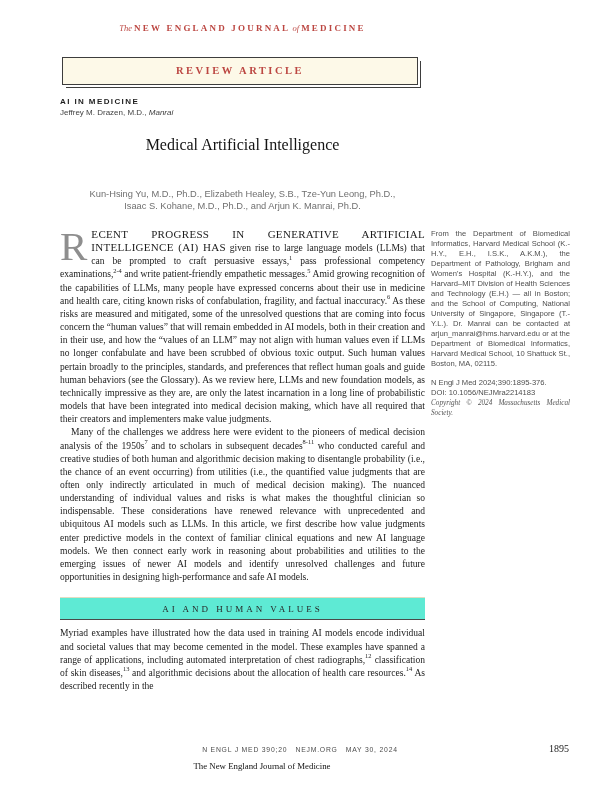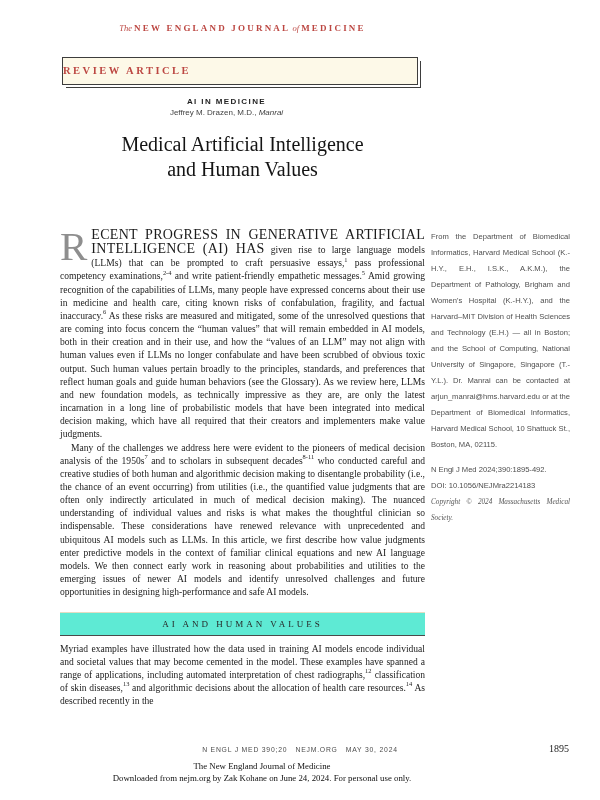--- a/index.html
+++ b/index.html
@@ -9,53 +9,53 @@
   
   .masthead{position:absolute;top:23px;left:60px;width:365px;text-align:center;
             color:#bc4742;font-size:9px;letter-spacing:2.2px;font-weight:bold;}
   .masthead .it{font-style:italic;font-weight:normal;letter-spacing:0;font-size:8.5px;}
 
   
   .review-banner{position:absolute;top:57px;left:62px;width:354px;height:26px;
                  background:#fdf9e8;border:1px solid #3d3d3d;}
   .review-banner::after{content:"";position:absolute;top:3px;left:3px;right:-4px;bottom:-4px;
                  border-right:1px solid #3d3d3d;border-bottom:1px solid #3d3d3d;pointer-events:none;}
-  .review-banner .label{display:block;line-height:26px;color:#bc4742;
+  .review-banner .label{display:block;text-align:center;line-height:26px;color:#bc4742;
                  font-size:10.5px;font-weight:bold;letter-spacing:2.5px;}
 
   
-  .series{position:absolute;top:97px;left:44px;width:365px;text-align:center;}
+  .series{position:absolute;top:97px;left:60px;width:365px;}
   .series .kicker{font-family:"Liberation Sans",sans-serif;font-weight:bold;font-size:8px;
                  letter-spacing:1.4px;color:#1e1e1e;}
   .series .editor{margin-top:2px;font-family:"Liberation Sans",sans-serif;font-size:8px;color:#3f3f3f;}
   .series .editor .it{font-style:italic;}
 
   
   .title{position:absolute;top:132px;left:60px;width:365px;text-align:center;
-         font-size:20px;line-height:25px;color:#141414;font-weight:normal;margin:0;}
+         font-size:16px;line-height:25px;color:#141414;font-weight:normal;margin:0;}
   .authors{position:absolute;top:188px;left:60px;width:365px;text-align:center;
          font-family:"Liberation Sans",sans-serif;font-size:9.3px;line-height:12px;color:#6f6f6f;}
 
   
   .body-col{position:absolute;top:228px;left:60px;width:365px;font-size:9.55px;
             line-height:13.15px;text-align:justify;}
   .body-col p{margin:0;}
   .body-col p.indent{text-indent:11px;}
   .dropcap{float:left;font-size:41px;line-height:33px;height:37px;padding:2px 4px 0 0;color:#8e8e8e;}
-  .lead-caps{font-size:14px;letter-spacing:0.3px;}
+  .lead-caps{font-size:11px;letter-spacing:0.3px;}
   sup{font-size:6.4px;line-height:0;position:relative;top:-0.5px;vertical-align:super;letter-spacing:0;}
 
   
   .section-band{margin-top:14px;margin-bottom:6px;background:#5eead4;
             border-top:1px solid #e3dcc2;border-bottom:1px solid #4a4a4a;
             text-align:center;font-size:9px;letter-spacing:3px;padding:4.5px 0 3.5px;color:#262626;}
 
   
   .sidebar{position:absolute;top:229px;left:431px;width:139px;
-           font-family:"Liberation Sans",sans-serif;font-size:7.6px;line-height:16px;
+           font-family:"Liberation Sans",sans-serif;font-size:7.6px;line-height:10px;
            text-align:justify;color:#4e4e4e;}
   .sidebar .cite-block{margin-top:9px;}
   .sidebar .cite{margin:0;}
   .sidebar .copyright{font-family:"Liberation Serif",serif;font-style:italic;font-size:7.2px;color:#555;}
 
   
   .footer-meta{position:absolute;top:746px;left:0;width:600px;text-align:center;
            font-family:"Liberation Sans",sans-serif;font-size:6.8px;letter-spacing:0.8px;
            color:#4c4c4c;white-space:pre;}
   .page-number{position:absolute;top:743px;right:31px;font-size:10px;color:#222;}
@@ -71,43 +71,44 @@
 
   <div class="review-banner">
     <span class="label">REVIEW ARTICLE</span>
   </div>
 
   <div class="series">
     <div class="kicker">AI IN MEDICINE</div>
     <div class="editor"><span>Jeffrey M. Drazen, M.D., </span><span class="it">Manrai</span></div>
   </div>
 
-  <h1 class="title"><span>Medical Artificial Intelligence</span><br><span>and Human Values</span></h1>
+  <h1 class="title"><span>Medical Artificial Intelligence</span><br></h1>
 
+  <div class="authors"><span>Kun-Hsing Yu, M.D., Ph.D., Elizabeth Healey, S.B., Tze-Yun Leong, Ph.D.,</span><br><span>Isaac S. Kohane, M.D., Ph.D., and Arjun K. Manrai, Ph.D.</span></div>
 
   <div class="body-col">
     <div>
         <p class=""><span class="dropcap">R</span><span class="lead-caps">ECENT PROGRESS IN GENERATIVE ARTIFICIAL INTELLIGENCE (AI) HAS</span><span> given rise to large language models (LLMs) that can be prompted to craft persuasive essays,</span><sup>1</sup><span> pass professional competency examinations,</span><sup>2-4</sup><span> and write patient-friendly empathetic messages.</span><sup>5</sup><span> Amid growing recognition of the capabilities of LLMs, many people have expressed concerns about their use in medicine and health care, citing known risks of confabulation, fragility, and factual inaccuracy.</span><sup>6</sup><span> As these risks are measured and mitigated, some of the unresolved questions that are coming into focus concern the “human values” that will remain embedded in AI models, both in their creation and in their use, and how the “values of an LLM” may not align with human values even if LLMs no longer confabulate and have been scrubbed of obvious toxic output. Such human values pertain broadly to the principles, standards, and preferences that reflect human goals and guide human behaviors (see the Glossary). As we review here, LLMs and new foundation models, as technically impressive as they are, are only the latest incarnation in a long line of probabilistic models that have been integrated into medical decision making, which have all required that their creators and implementers make value judgments.</span></p>
         <p class="indent"><span>Many of the challenges we address here were evident to the pioneers of medical decision analysis of the 1950s</span><sup>7</sup><span> and to scholars in subsequent decades</span><sup>8-11</sup><span> who conducted careful and creative studies of both human and algorithmic decision making to disentangle probability (i.e., the chance of an event occurring) from utilities (i.e., the quantified value judgments that are often only indirectly articulated in much of medical decision making). The nuanced understanding of individual values and risks is what makes the thoughtful clinician so indispensable. These considerations have renewed relevance with unprecedented and ubiquitous AI models such as LLMs. In this article, we first describe how value judgments enter predictive models in the context of familiar clinical equations and new AI language models. We then connect early work in reasoning about probabilities and utilities to the emerging issues of newer AI models and identify unresolved challenges and future opportunities in designing high-performance and safe AI models.</span></p>
       </div>
     <div class="section-band">
       <span>AI AND HUMAN VALUES</span>
     </div>
     <div>
         <p class=""><span>Myriad examples have illustrated how the data used in training AI models encode individual and societal values that may become cemented in the model. These examples have spanned a range of applications, including automated interpretation of chest radiographs,</span><sup>12</sup><span> classification of skin diseases,</span><sup>13</sup><span> and algorithmic decisions about the allocation of health care resources.</span><sup>14</sup><span> As described recently in the</span></p>
       </div>
   </div>
 
   <aside class="sidebar">
     <p class="cite">From the Department of Biomedical Informatics, Harvard Medical School (K.-H.Y., E.H., I.S.K., A.K.M.), the Department of Pathology, Brigham and Women's Hospital (K.-H.Y.), and the Harvard–MIT Division of Health Sciences and Technology (E.H.) — all in Boston; and the School of Computing, National University of Singapore, Singapore (T.-Y.L.). Dr. Manrai can be contacted at arjun_manrai@hms.harvard.edu or at the Department of Biomedical Informatics, Harvard Medical School, 10 Shattuck St., Boston, MA, 02115.</p>
     <div class="cite-block">
-      <p class="cite">N Engl J Med 2024;390:1895-492.</p>
+      <p class="cite">N Engl J Med 2024;390:1895-376.</p>
       <p class="cite">DOI: 10.1056/NEJMra2214183</p>
       <p class="cite copyright">Copyright © 2024 Massachusetts Medical Society.</p>
     </div>
   </aside>
 
   <div class="footer-meta">N ENGL J MED 390;20   NEJM.ORG   MAY 30, 2024</div>
   <div class="page-number">1895</div>
 
-  <div class="legal"><span>The New England Journal of Medicine</span><br><span>Downloaded from nejm.org by Zak Kohane on June 24, 2024. For personal use only.</span><br></div>
+  <div class="legal"><span>The New England Journal of Medicine</span><br><br></div>
 
 </div>
 
 </body></html>

